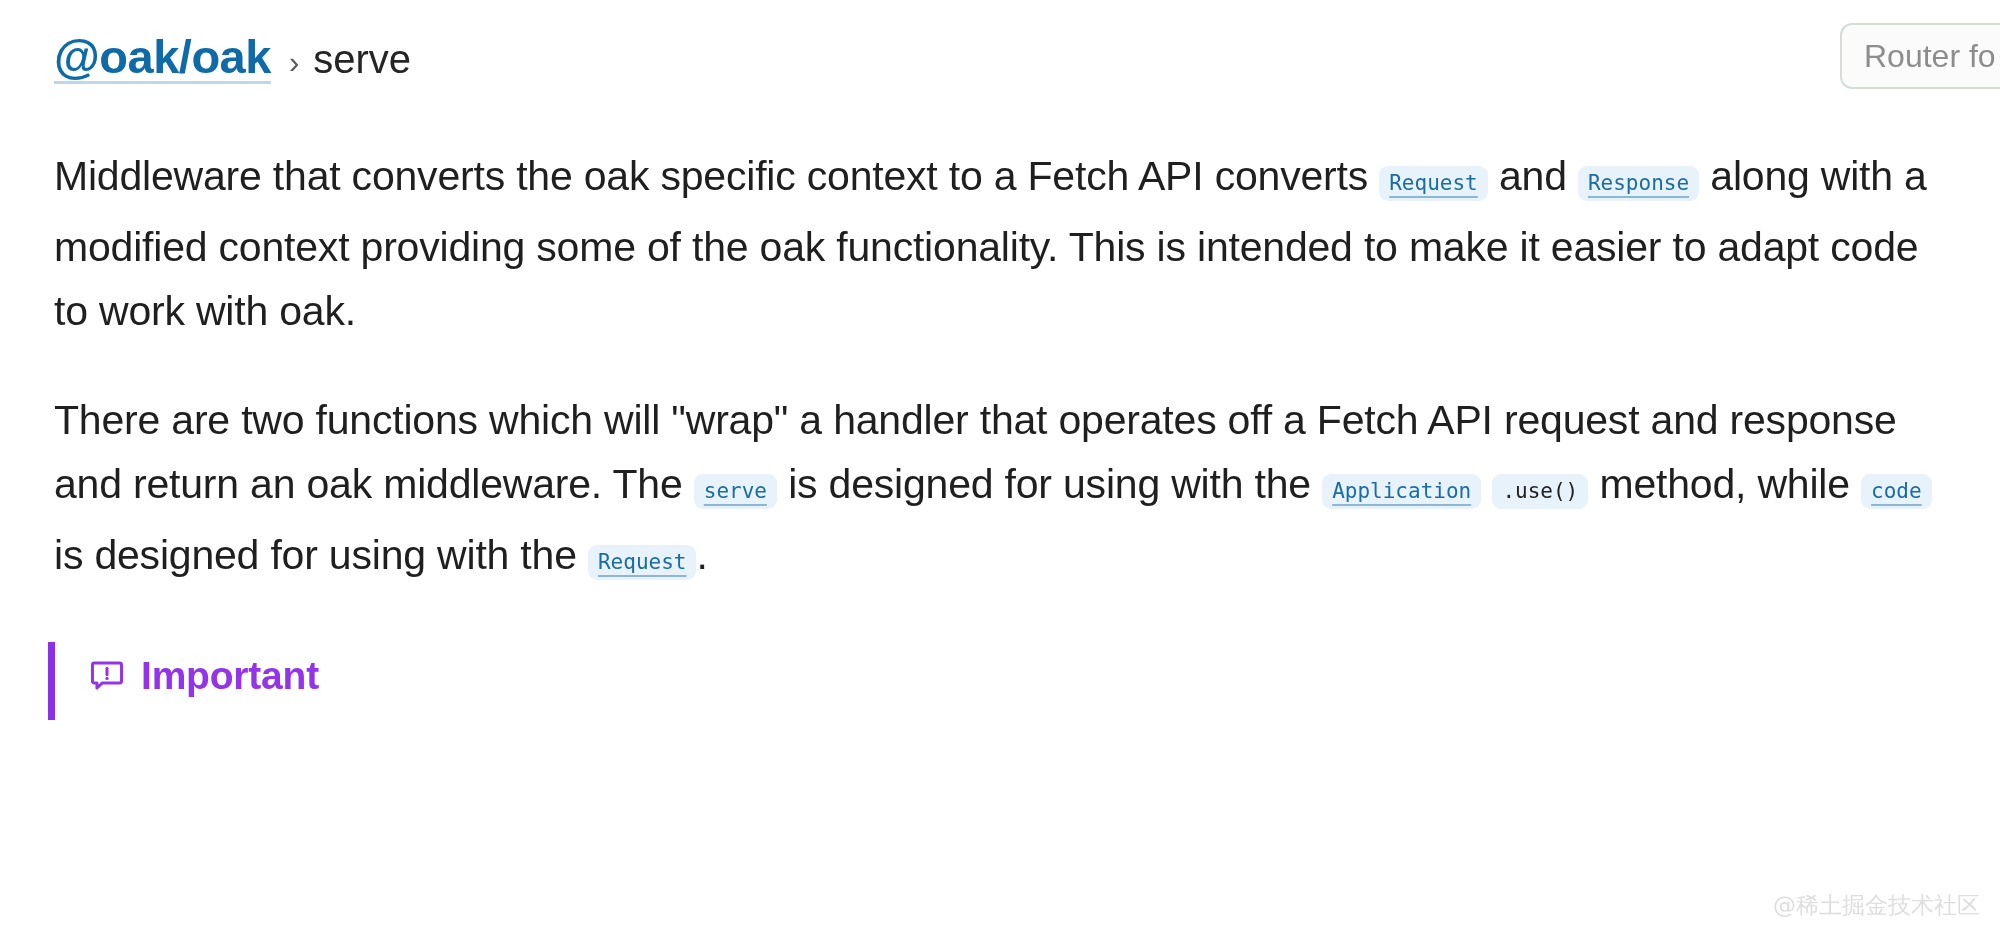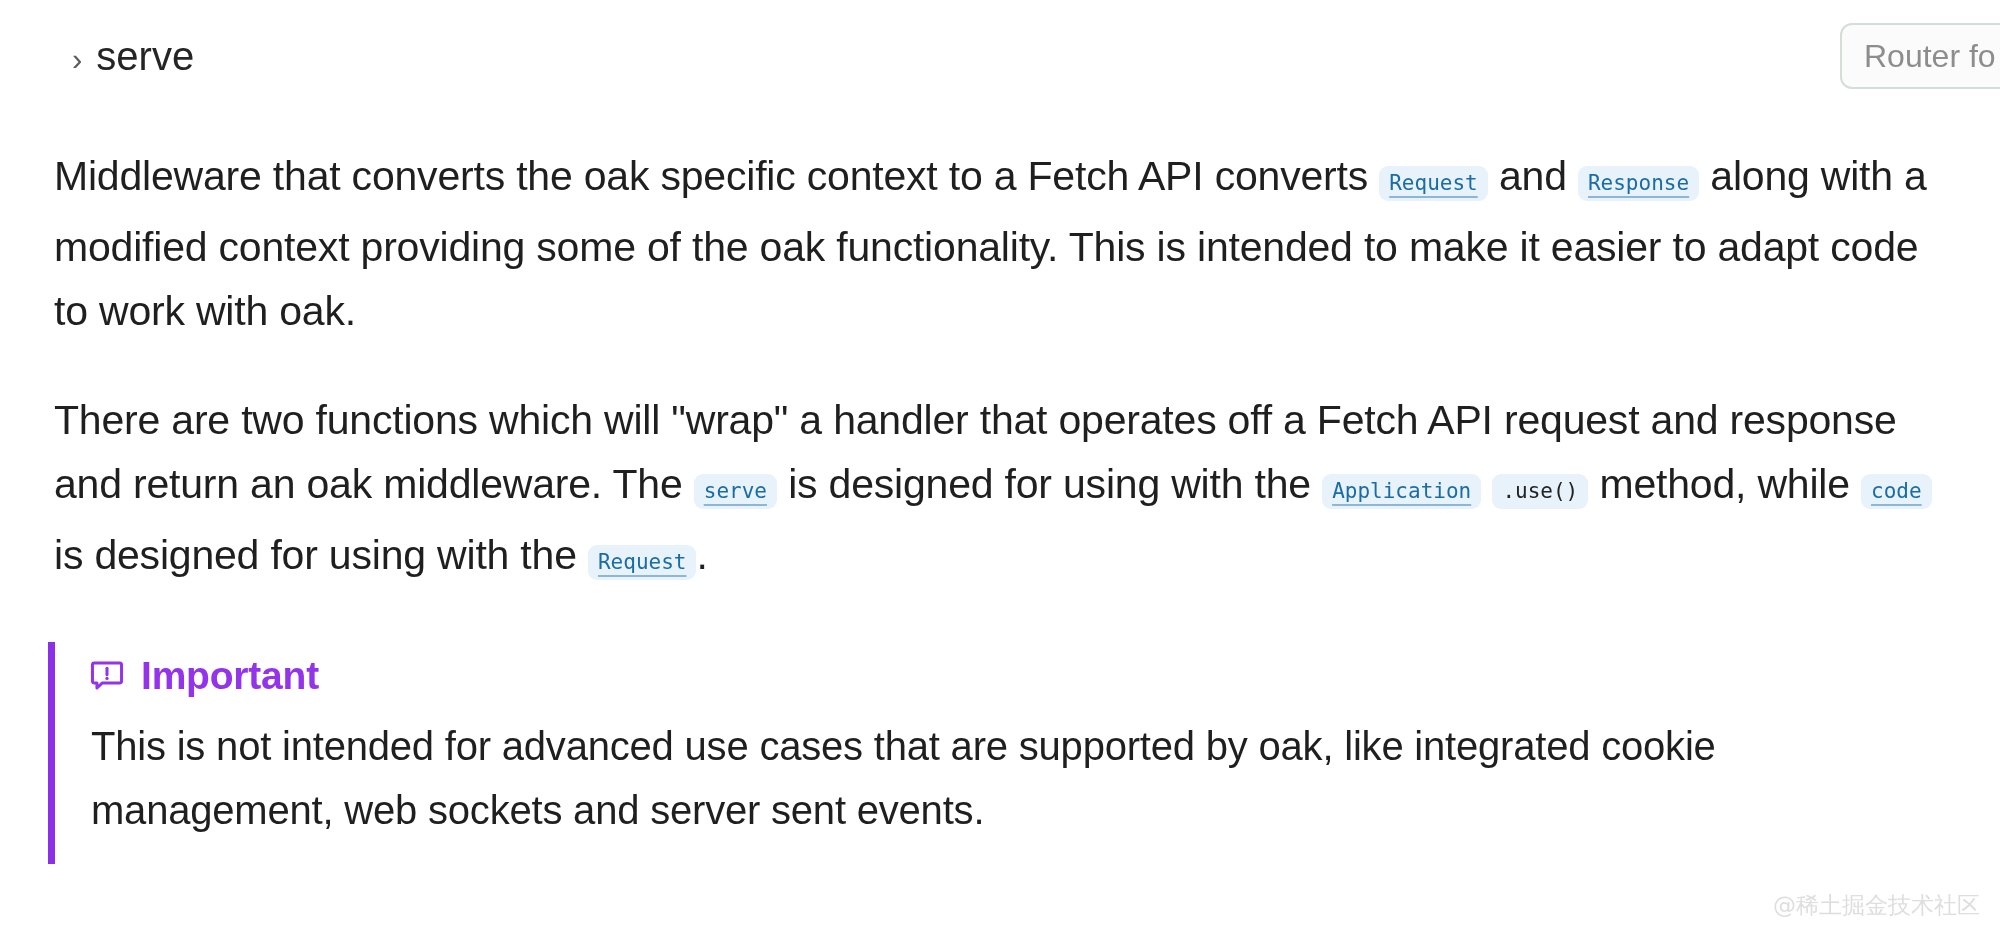--- a/index.html
+++ b/index.html
@@ -124,21 +124,21 @@
     padding: 12px 0 22px 0;
     border-left: 7px solid #8b2fe8;
     margin-left: 48px;
     box-sizing: border-box;
   }
   .admonition-head {
     display: flex;
     align-items: center;
     gap: 16px;
     padding-left: 34px;
-    margin-bottom: 16px;
+    margin-bottom: 0;
   }
   .admonition-icon {
     width: 36px;
     height: 36px;
     flex: 0 0 36px;
     display: block;
   }
   .admonition-title {
     font-size: 39px;
     font-weight: 600;
@@ -166,20 +166,21 @@
     white-space: nowrap;
     user-select: none;
   }
 </style>
 </head>
 <body>
 
 <div class="header">
 
   <div class="breadcrumb">
+    <a class="breadcrumb-pkg">@oak/oak</a>
     <span class="breadcrumb-sep">›</span>
     <span class="breadcrumb-current">serve</span>
   </div>
 
   <div class="search-box">
     <span class="search-placeholder">Router fo</span>
   </div>
 
 </div>
 
@@ -207,18 +208,17 @@
 
   <div class="admonition">
     <div class="admonition-head">
       <svg class="admonition-icon" viewBox="0 0 24 24">
         <path d="M3.6 3.4h16.8a1.3 1.3 0 0 1 1.3 1.3v10.6a1.3 1.3 0 0 1-1.3 1.3H8.9l-3.6 3.4v-3.4H3.6a1.3 1.3 0 0 1-1.3-1.3V4.7a1.3 1.3 0 0 1 1.3-1.3z" fill="none" stroke="#9333ea" stroke-width="2" stroke-linejoin="round"></path>
         <line x1="12" y1="6.8" x2="12" y2="11.2" stroke="#9333ea" stroke-width="2" stroke-linecap="round"></line>
         <circle cx="12" cy="13.6" r="1.1" fill="#9333ea"></circle>
       </svg>
       <span class="admonition-title">Important</span>
     </div>
-    <p class="admonition-body">This is not intended for advanced use cases that are supported by oak, like integrated cookie management, web sockets and server sent events.</p>
   </div>
 
 </div>
 
 <div class="watermark">@稀土掘金技术社区</div>
 
 </body></html>

